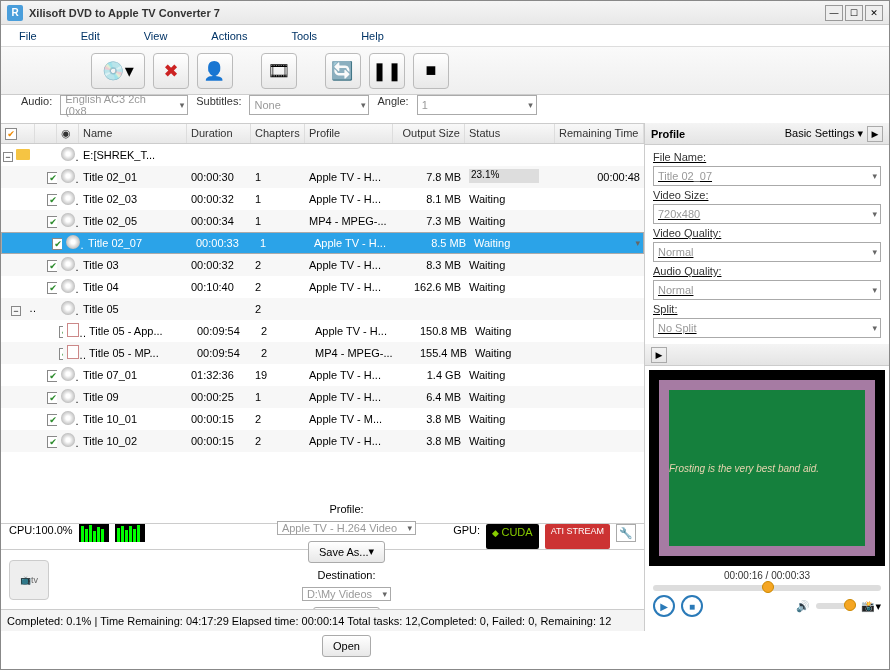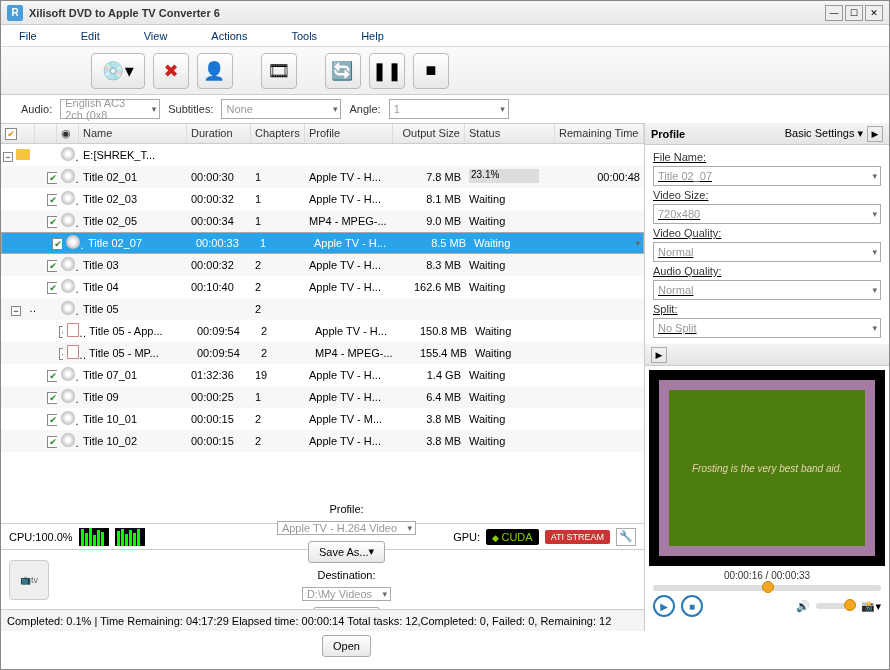--- a/index.html
+++ b/index.html
@@ -8,21 +8,21 @@
 .titlebar .logo { width: 16px; height: 16px; background: #4a9edb; border-radius: 2px; margin-right: 6px; display:flex;align-items:center;justify-content:center;color:#fff;font-weight:bold;font-size:10px; }
 .titlebar .title { flex: 1; font-weight: bold; color: #333; }
 .win-btns { display: flex; gap: 2px; }
 .win-btn { width: 18px; height: 16px; border: 1px solid #999; background: #eee; display:flex;align-items:center;justify-content:center;font-size:9px;cursor:pointer; }
 .menubar { height: 22px; display: flex; padding: 0 18px; gap: 44px; align-items: center; border-bottom: 1px solid #ddd; }
 .menubar span { color: #003366; cursor: pointer; }
 .toolbar { height: 48px; display: flex; align-items: center; padding: 0 90px; gap: 8px; border-bottom: 1px solid #ccc; background: linear-gradient(#fafafa,#efefef); }
 .tbtn { width: 36px; height: 36px; border: 1px solid #bbb; border-radius: 4px; background: linear-gradient(#fff,#e8e8e8); display:flex;align-items:center;justify-content:center;font-size:18px;cursor:pointer; }
 .tbtn.wide { width: 54px; }
 .tsep { width: 12px; }
-.filterbar { height: 28px; display: flex; align-items: center; padding: 0 20px; gap: 8px; }
+.filterbar { height: 28px; display: flex; padding: 0 20px; gap: 8px; }
 .filterbar label { color: #333; }
 .sel { height: 20px; border: 1px solid #aaa; background: #fff; padding: 0 18px 0 4px; color: #999; position: relative; display:flex;align-items:center; }
 .sel::after { content: "▾"; position: absolute; right: 3px; color: #666; font-size: 9px; }
 .main { display: flex; height: 508px; }
 .left { flex: 1; display: flex; flex-direction: column; border-right: 1px solid #ccc; min-width:0; }
 .right { width: 244px; display: flex; flex-direction: column; }
 .table-wrap { flex: 1; overflow: hidden; border-top: 1px solid #ccc; }
 .thead { display: flex; background: linear-gradient(#f8f8f8,#e8e8e8); border-bottom: 1px solid #ccc; height: 20px; }
 .th { border-right: 1px solid #ddd; padding: 3px 4px; color: #333; overflow: hidden; white-space: nowrap; }
 .c-tree{width:34px}.c-chk{width:22px}.c-ico{width:22px}.c-name{width:108px}.c-dur{width:64px}.c-chap{width:54px}.c-prof{width:88px}.c-size{width:72px;text-align:right}.c-stat{width:90px}.c-rem{flex:1;text-align:right;padding-right:8px}
@@ -31,56 +31,56 @@
 .tbody .row.sel { background: #2ba3e8; color: #fff; }
 .td { padding: 0 4px; overflow: hidden; white-space: nowrap; text-overflow: ellipsis; }
 .chk { width:12px;height:12px;border:1px solid #888;background:#fff;display:inline-flex;align-items:center;justify-content:center;color:#2a8a2a;font-size:9px; }
 .disc-ico { width:14px;height:14px;border-radius:50%;background:radial-gradient(circle,#fff 20%,#ccc 60%,#888);display:inline-block; }
 .folder-ico { width:14px;height:11px;background:#f5c443;border-radius:1px;display:inline-block; }
 .page-ico{width:12px;height:14px;background:#fff;border:1px solid #c88;display:inline-block;}
 .tree-exp{display:inline-block;width:10px;height:10px;border:1px solid #888;text-align:center;line-height:8px;font-size:9px;cursor:pointer;}
 .progress{display:inline-block;width:70px;height:14px;background:#ddd;position:relative;}
 .progress .bar{height:100%;background:#888;}
 .progress .txt{position:absolute;top:0;left:2px;font-size:10px;}
-.cpu-bar { height: 26px; border-top:1px solid #ccc; display:flex;align-items:center;padding:0 8px;gap:6px; }
+.cpu-bar { height: 26px; border-top:1px solid #ccc; display:flex;padding:0 8px;gap:6px; }
 .cpu-graph{width:30px;height:18px;background:#000;position:relative;overflow:hidden;}
 .cpu-graph span{position:absolute;bottom:0;width:3px;background:#0f0;}
 .bottom-panel{border-top:1px solid #ccc;padding:6px 8px;display:flex;gap:8px;align-items:center;height:60px;}
 .atv-ico{width:40px;height:40px;border:1px solid #ccc;border-radius:4px;background:#eee;display:flex;align-items:center;justify-content:center;font-size:9px;color:#666;}
 .bp-rows{flex:1;display:flex;flex-direction:column;gap:6px;}
 .bp-row{display:flex;align-items:center;gap:6px;flex-direction:column;}
 .bp-row .sel{flex:1;}
 .btn{height:22px;padding:0 10px;border:1px solid #aaa;border-radius:3px;background:linear-gradient(#fff,#e8e8e8);cursor:pointer;display:flex;align-items:center;}
 .statusbar{height:22px;border-top:1px solid #ccc;padding:0 6px;display:flex;align-items:center;background:#f4f4f4;white-space:nowrap;overflow:hidden;}
 .panel-hdr{height:22px;background:linear-gradient(#f4f4f4,#e4e4e4);border-bottom:1px solid #ccc;display:flex;align-items:center;padding:0 6px;}
 .panel-hdr .title{flex:1;font-weight:bold;}
 .panel-hdr .arrow{width:16px;height:16px;border:1px solid #aaa;display:flex;align-items:center;justify-content:center;font-size:9px;cursor:pointer;}
 .profile-body{padding:6px 8px;display:flex;flex-direction:column;gap:3px;flex:0 0 auto;text-decoration:underline;}
 .profile-body label{color:#333;}
 .profile-body .sel{width:100%;}
 .preview-wrap{flex:1;display:flex;flex-direction:column;}
 .preview-img{flex:1;background:#000;margin:4px;position:relative;overflow:hidden;}
-.preview-frame{position:absolute;inset:10px;background:#4d7c0f;border:10px solid #a67ba3;display:flex;align-items:center;justify-content:center;}
+.preview-frame{position:absolute;inset:10px;background:#15803d;border:10px solid #a67ba3;display:flex;align-items:center;}
 .preview-txt{color:#e8d4b0;font-style:italic;font-size:10px;text-align:center;}
 .preview-ctrl{height:50px;padding:4px 8px;display:flex;flex-direction:column;gap:4px;}
 .slider{height:6px;background:#ddd;border-radius:3px;position:relative;}
 .slider .thumb{position:absolute;top:-4px;width:12px;height:12px;border-radius:50%;background:#f5a623;border:1px solid #c80;}
 .pctrls{display:flex;align-items:center;gap:6px;}
 .pbtn{width:22px;height:22px;border-radius:50%;border:2px solid #2a7ab8;display:flex;align-items:center;justify-content:center;font-size:10px;color:#2a7ab8;cursor:pointer;}
 .timedisp{text-align:center;font-size:10px;color:#333;}
 .gpu-badge{padding:2px 6px;background:#000;color:#8c0;font-size:9px;border-radius:2px;}
 .ati-badge{padding:2px 6px;background:#c33;color:#fff;font-size:9px;border-radius:2px;}
 .wrench{width:20px;height:18px;border:1px solid #aaa;display:flex;align-items:center;justify-content:center;cursor:pointer;}
 </style>
 </head>
 <body>
 
 <div class="titlebar">
   <div class="logo">R</div>
-  <div class="title">Xilisoft DVD to Apple TV Converter 6</div>
+  <div class="title">Xilisoft DVD to Apple TV Converter 7</div>
   <div class="win-btns">
     <div class="win-btn">—</div>
     <div class="win-btn">☐</div>
     <div class="win-btn">✕</div>
   </div>
 </div>
 
 <div class="menubar">
   <span>File</span>
   <span>Edit</span>
@@ -97,21 +97,21 @@
   <div class="tsep"></div>
   <div class="tbtn">🎞</div>
   <div class="tsep"></div>
   <div class="tbtn" style="color:#2a7ab8">🔄</div>
   <div class="tbtn">❚❚</div>
   <div class="tbtn">■</div>
 </div>
 
 <div class="filterbar">
   <label>Audio:</label>
-  <div class="sel" style="width:100px">
+  <div class="sel" style="width:128px">
       <span>English AC3 2ch (0x8</span>
     </div>
   <label>Subtitles:</label>
   <div class="sel" style="width:120px">
       <span>None</span>
     </div>
   <label>Angle:</label>
   <div class="sel" style="width:120px">
       <span>1</span>
     </div>
@@ -170,21 +170,21 @@
             <div class="td c-rem"></div>
           </div>
           <div class="row">
             <div class="td c-tree" style="padding-left:4px"></div>
             <div class="td c-chk" style="padding-left:12px"><span class="chk">✔</span></div>
             <div class="td c-ico"><span class="disc-ico"></span><span class="disc-ico"></span></div>
             <div class="td c-name">Title 02_05</div>
             <div class="td c-dur">00:00:34</div>
             <div class="td c-chap">1</div>
             <div class="td c-prof">MP4 - MPEG-...</div>
-            <div class="td c-size">9.0 MB</div>
+            <div class="td c-size">7.3 MB</div>
             <div class="td c-stat">Waiting</div>
             <div class="td c-rem"></div>
           </div>
           <div class="row sel">
             <div class="td c-tree" style="padding-left:4px"></div>
             <div class="td c-chk" style="padding-left:12px"><span class="chk">✔</span></div>
             <div class="td c-ico"><span class="disc-ico"></span><span class="disc-ico"></span></div>
             <div class="td c-name">Title 02_07</div>
             <div class="td c-dur">00:00:33</div>
             <div class="td c-chap">1</div>

